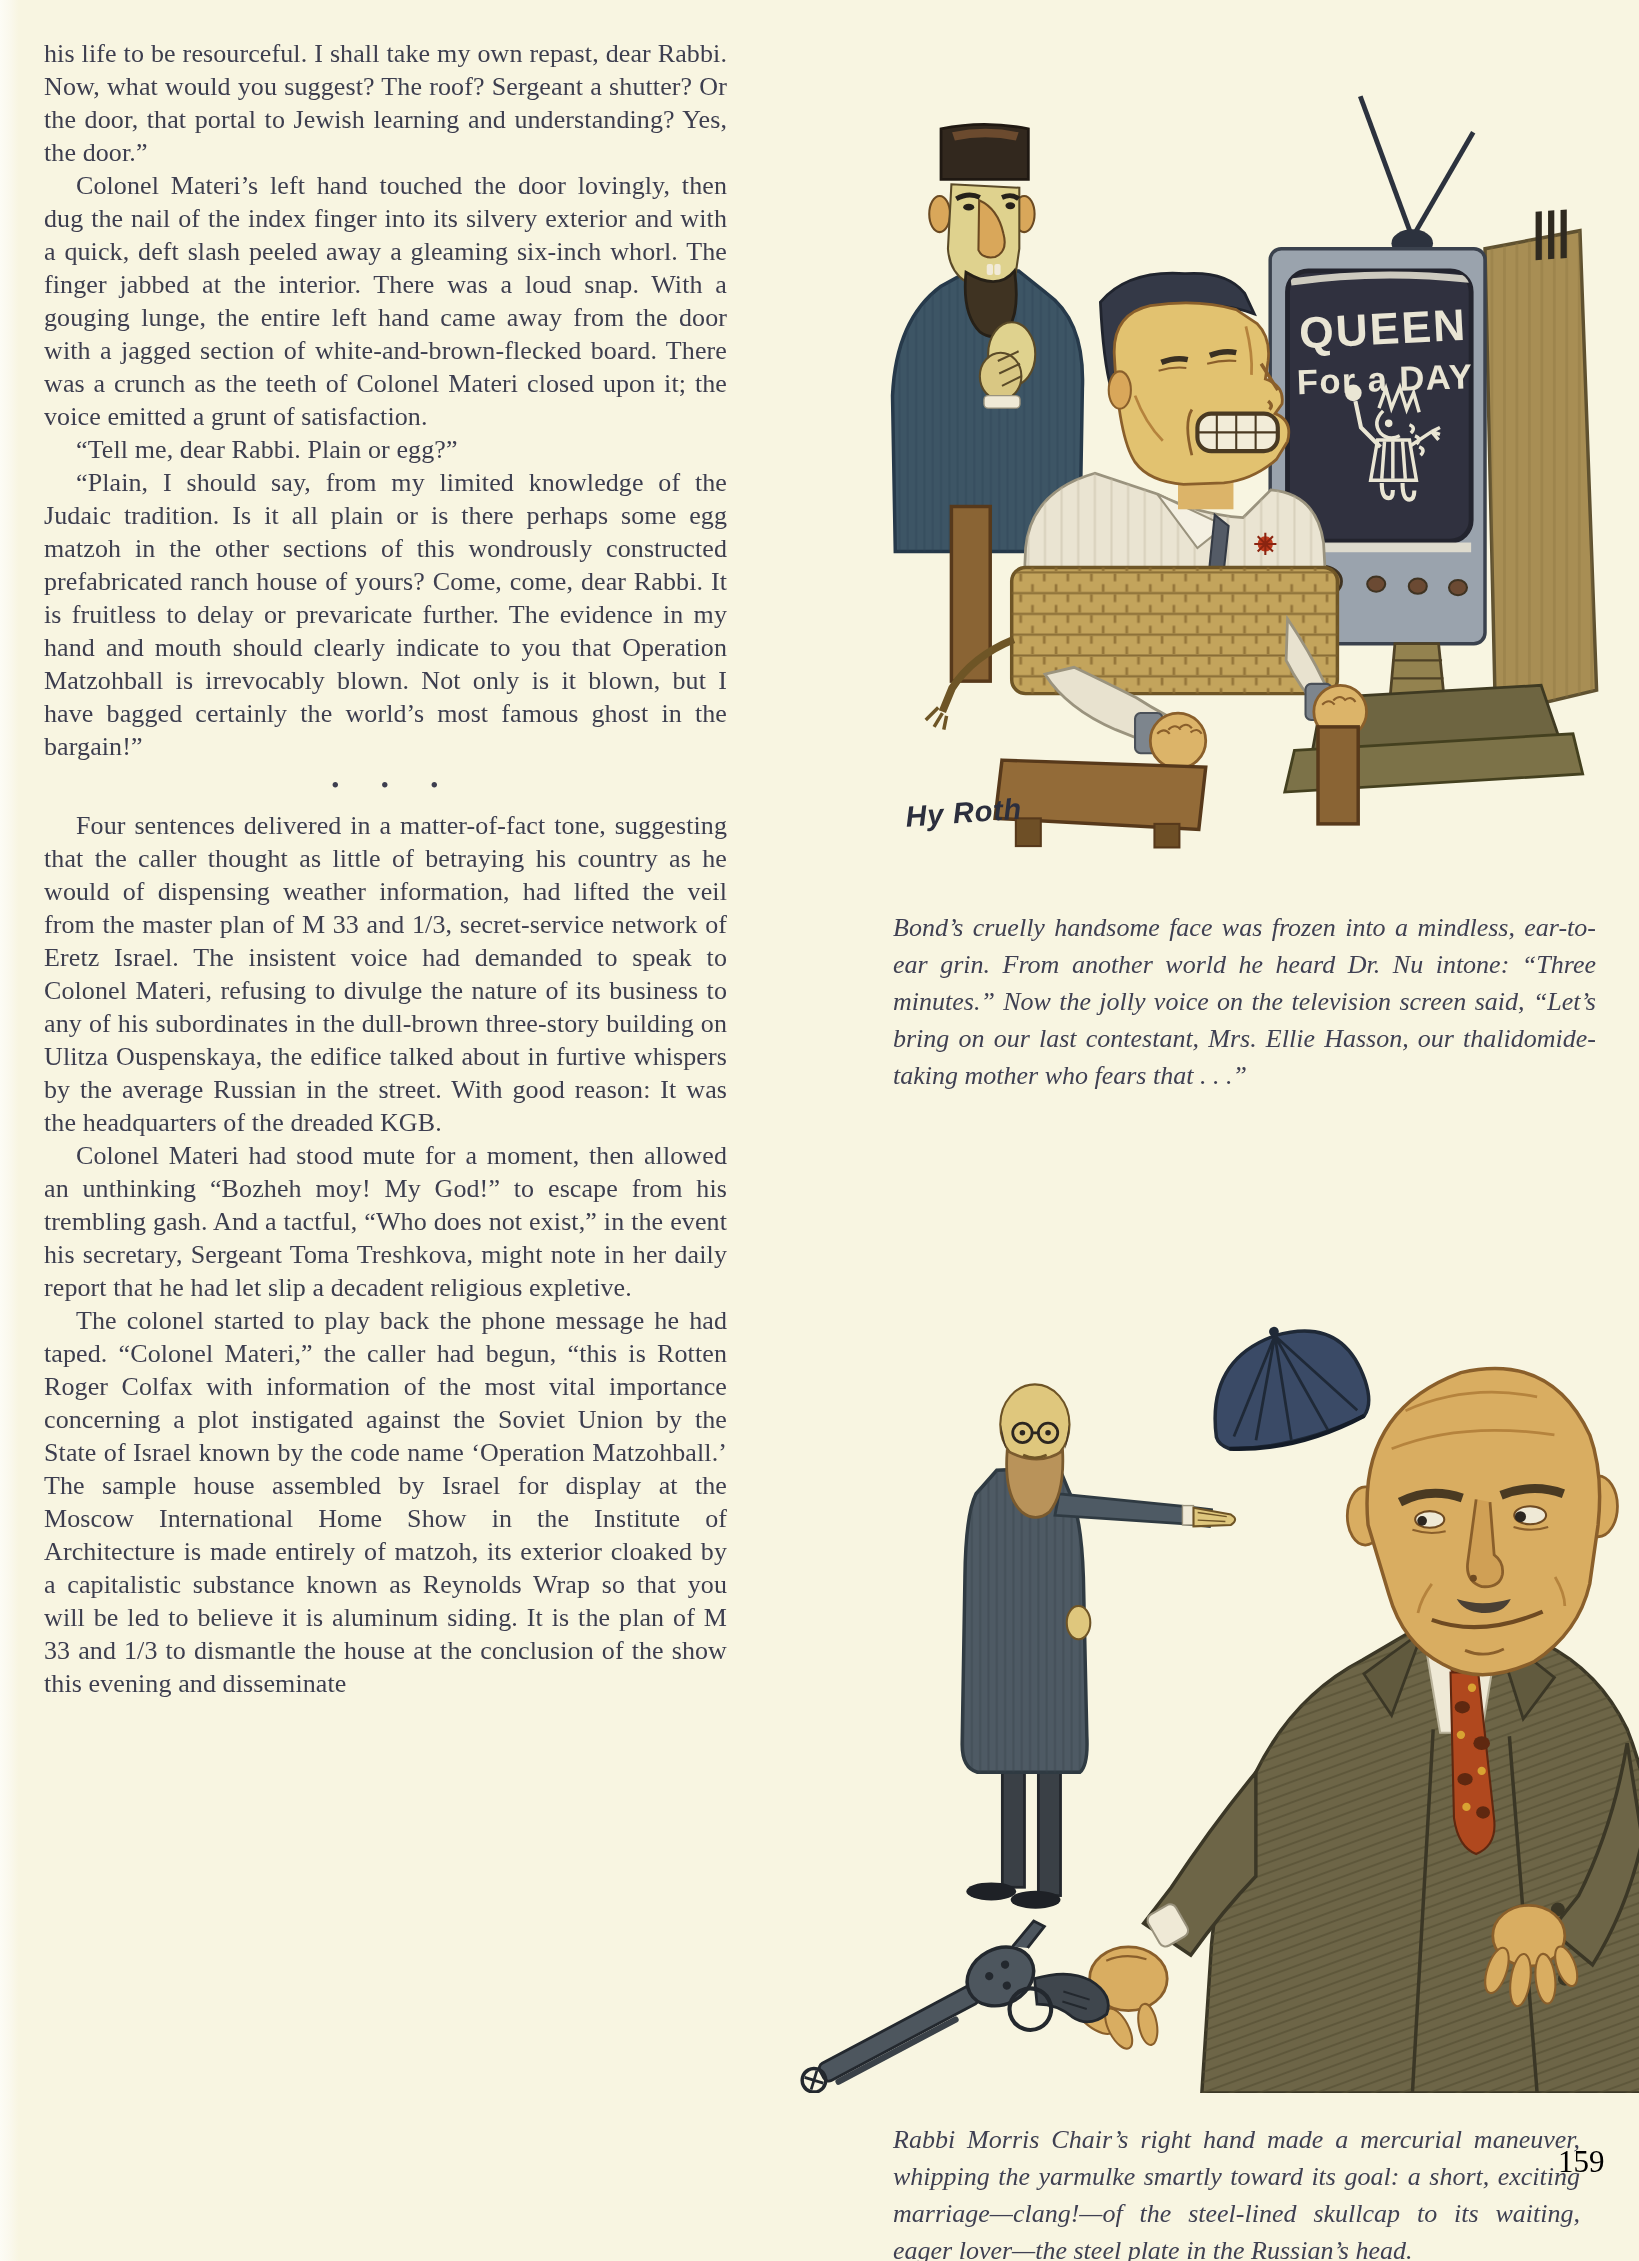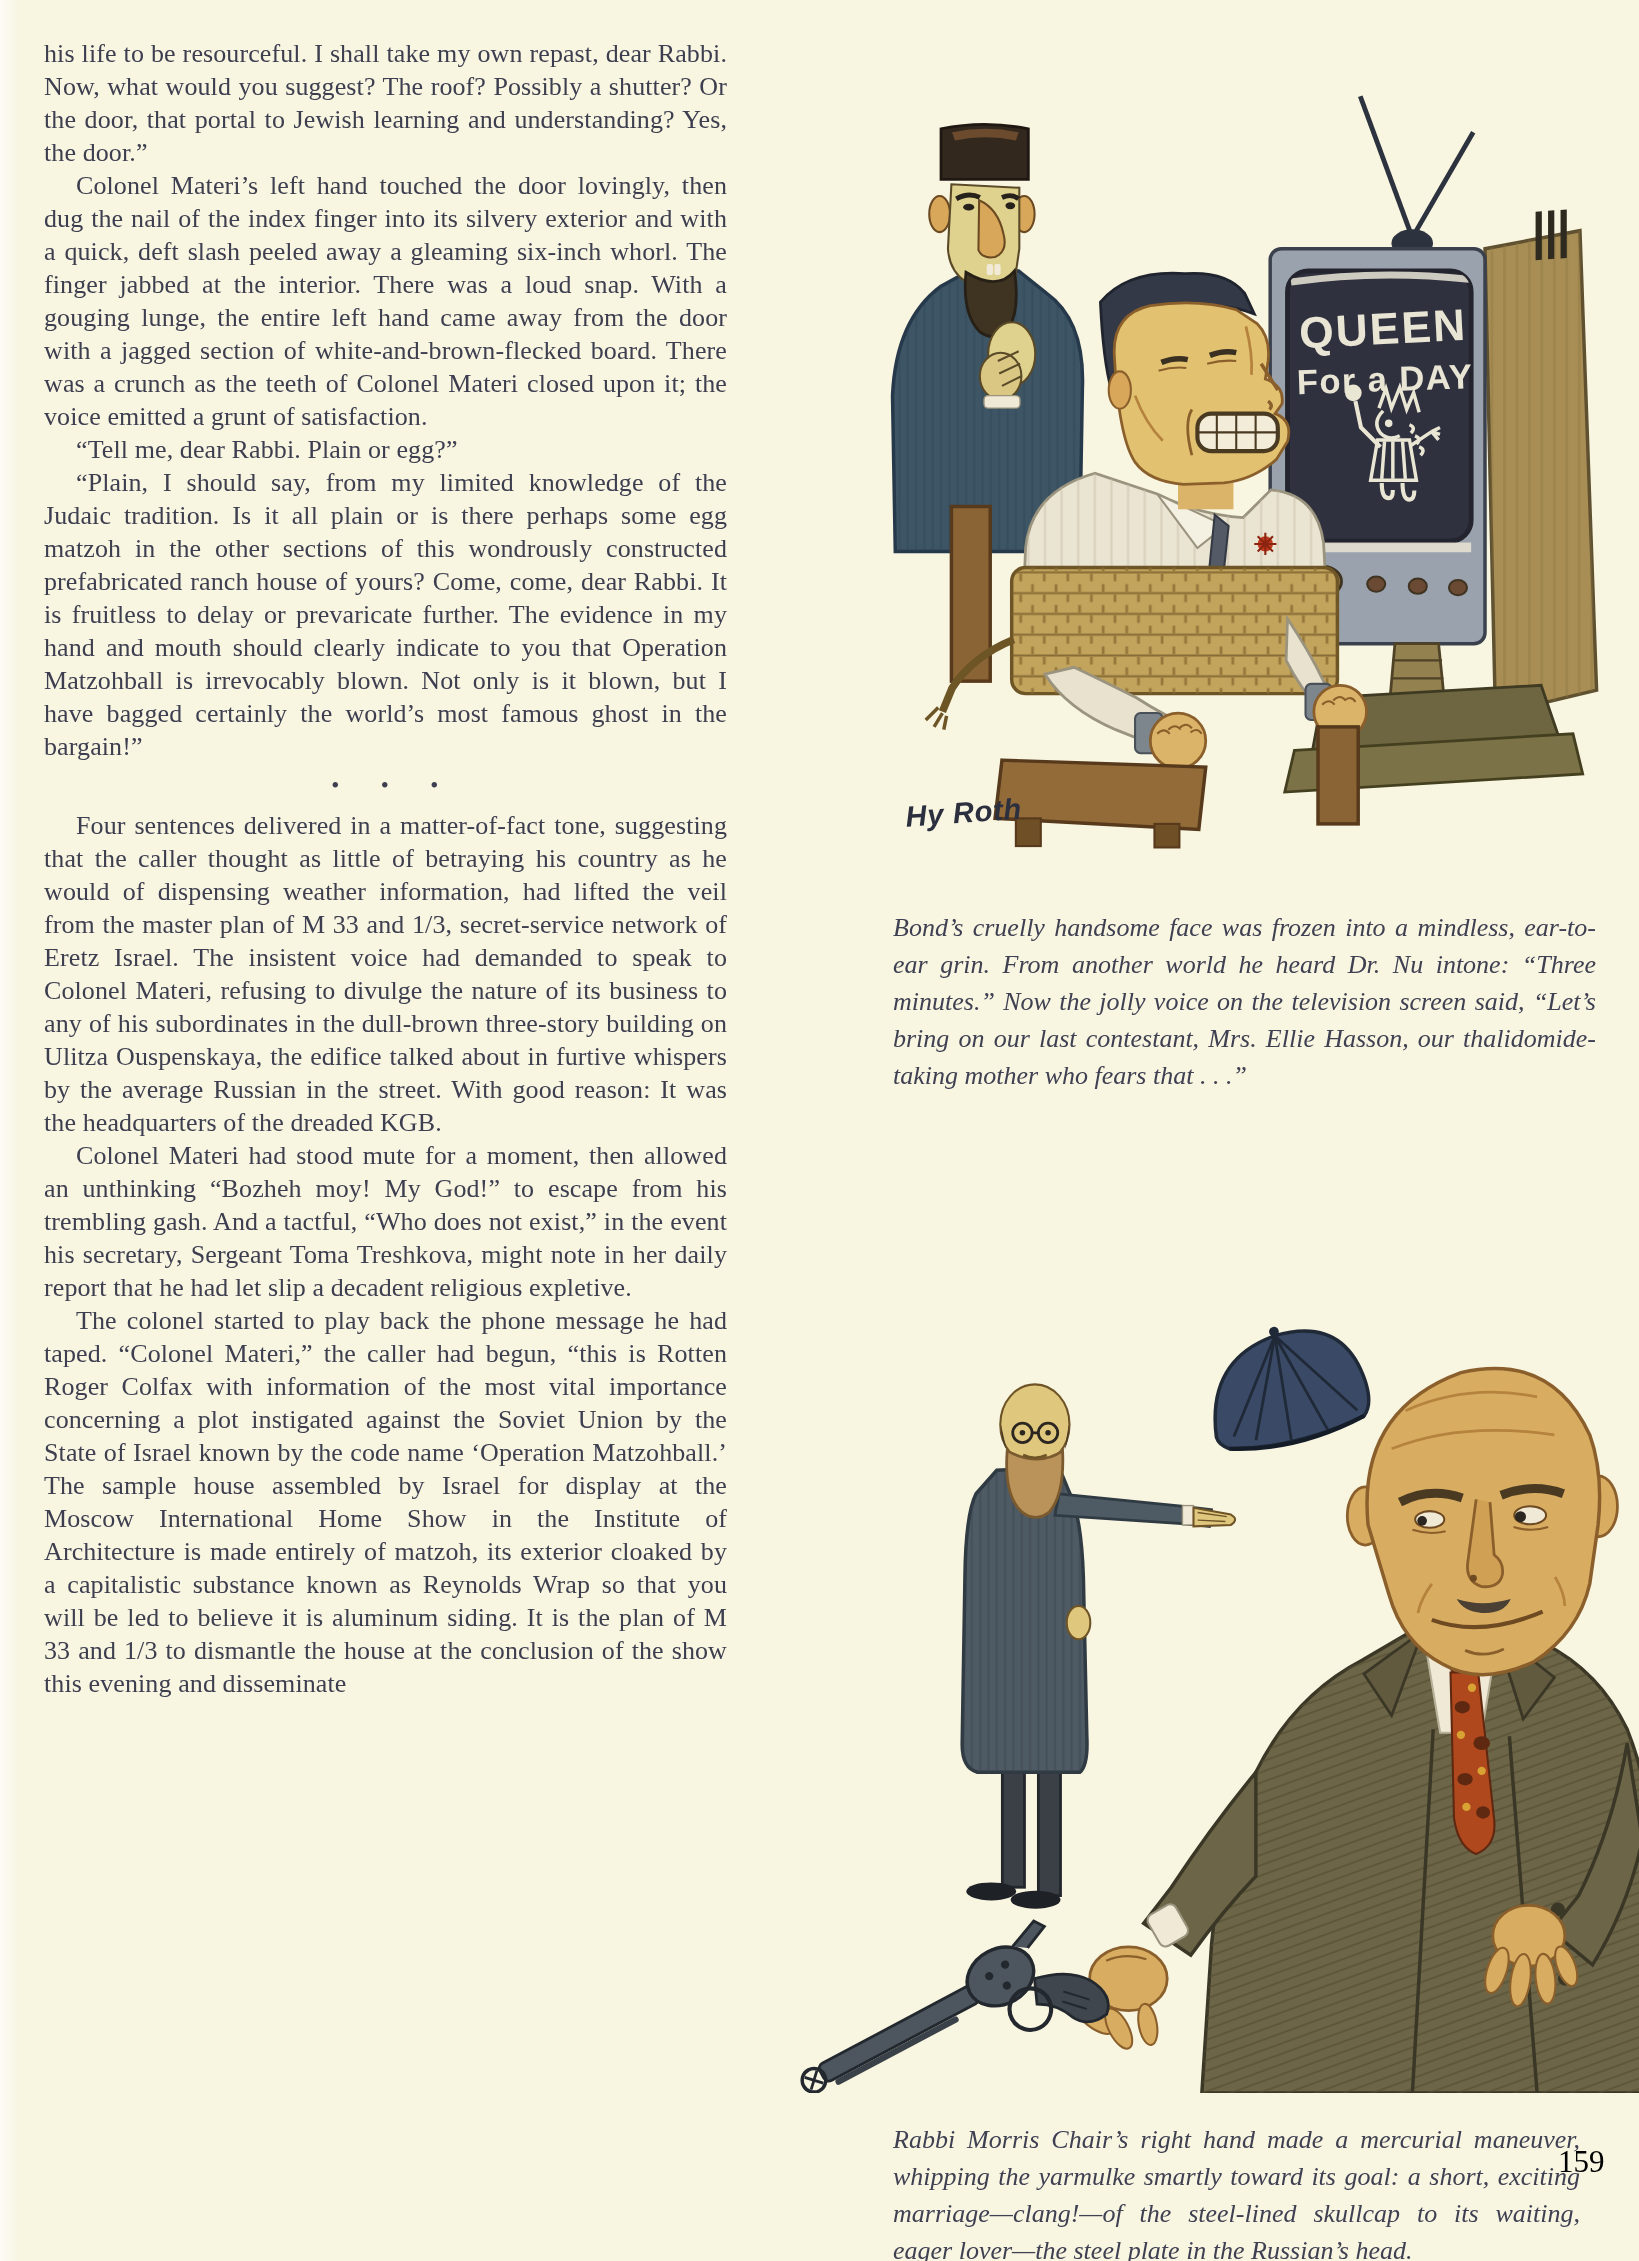--- a/index.html
+++ b/index.html
@@ -50,21 +50,21 @@
   .fig2{left:728px;top:1275px;width:912px;height:807px;}
   .fig svg{display:block;width:100%;height:100%;}
 </style>
 </head>
 <body>
 
 <div class="page">
   <div class="scan-edge"></div>
 
   <div class="text-column" id="text-column">
-      <p class="body-par">his life to be resourceful. I shall take my own repast, dear Rabbi. Now, what would you suggest? The roof? Possibly a shutter? Or the door, that portal to Jewish learning and understanding? Yes, the door.”</p>
+      <p class="body-par">his life to be resourceful. I shall take my own repast, dear Rabbi. Now, what would you suggest? The roof? Sergeant a shutter? Or the door, that portal to Jewish learning and understanding? Yes, the door.”</p>
       <p class="body-par indent">Colonel Materi’s left hand touched the door lovingly, then dug the nail of the index finger into its silvery exterior and with a quick, deft slash peeled away a gleaming six-inch whorl. The finger jabbed at the interior. There was a loud snap. With a gouging lunge, the entire left hand came away from the door with a jagged section of white-and-brown-flecked board. There was a crunch as the teeth of Colonel Materi closed upon it; the voice emitted a grunt of satisfaction.</p>
       <p class="body-par indent">“Tell me, dear Rabbi. Plain or egg?”</p>
       <p class="body-par indent">“Plain, I should say, from my limited knowledge of the Judaic tradition. Is it all plain or is there perhaps some egg matzoh in the other sections of this wondrously constructed prefabricated ranch house of yours? Come, come, dear Rabbi. It is fruitless to delay or prevaricate further. The evidence in my hand and mouth should clearly indicate to you that Operation Matzohball is irrevocably blown. Not only is it blown, but I have bagged certainly the world’s most famous ghost in the bargain!”</p>
       <p class="sep-row">•  •  •</p>
       <p class="body-par indent">Four sentences delivered in a matter-of-fact tone, suggesting that the caller thought as little of betraying his country as he would of dispensing weather information, had lifted the veil from the master plan of M 33 and 1/3, secret-service network of Eretz Israel. The insistent voice had demanded to speak to Colonel Materi, refusing to divulge the nature of its business to any of his subordinates in the dull-brown three-story building on Ulitza Ouspenskaya, the edifice talked about in furtive whispers by the average Russian in the street. With good reason: It was the headquarters of the dreaded KGB.</p>
       <p class="body-par indent">Colonel Materi had stood mute for a moment, then allowed an unthinking “Bozheh moy! My God!” to escape from his trembling gash. And a tactful, “Who does not exist,” in the event his secretary, Sergeant Toma Treshkova, might note in her daily report that he had let slip a decadent religious expletive.</p>
       <p class="body-par indent">The colonel started to play back the phone message he had taped. “Colonel Materi,” the caller had begun, “this is Rotten Roger Colfax with information of the most vital importance concerning a plot instigated against the Soviet Union by the State of Israel known by the code name ‘Operation Matzohball.’ The sample house assembled by Israel for display at the Moscow International Home Show in the Institute of Architecture is made entirely of matzoh, its exterior cloaked by a capitalistic substance known as Reynolds Wrap so that you will be led to believe it is aluminum siding. It is the plan of M 33 and 1/3 to dismantle the house at the conclusion of the show this evening and disseminate</p>
     </div>
 
   <figure class="fig fig1">

